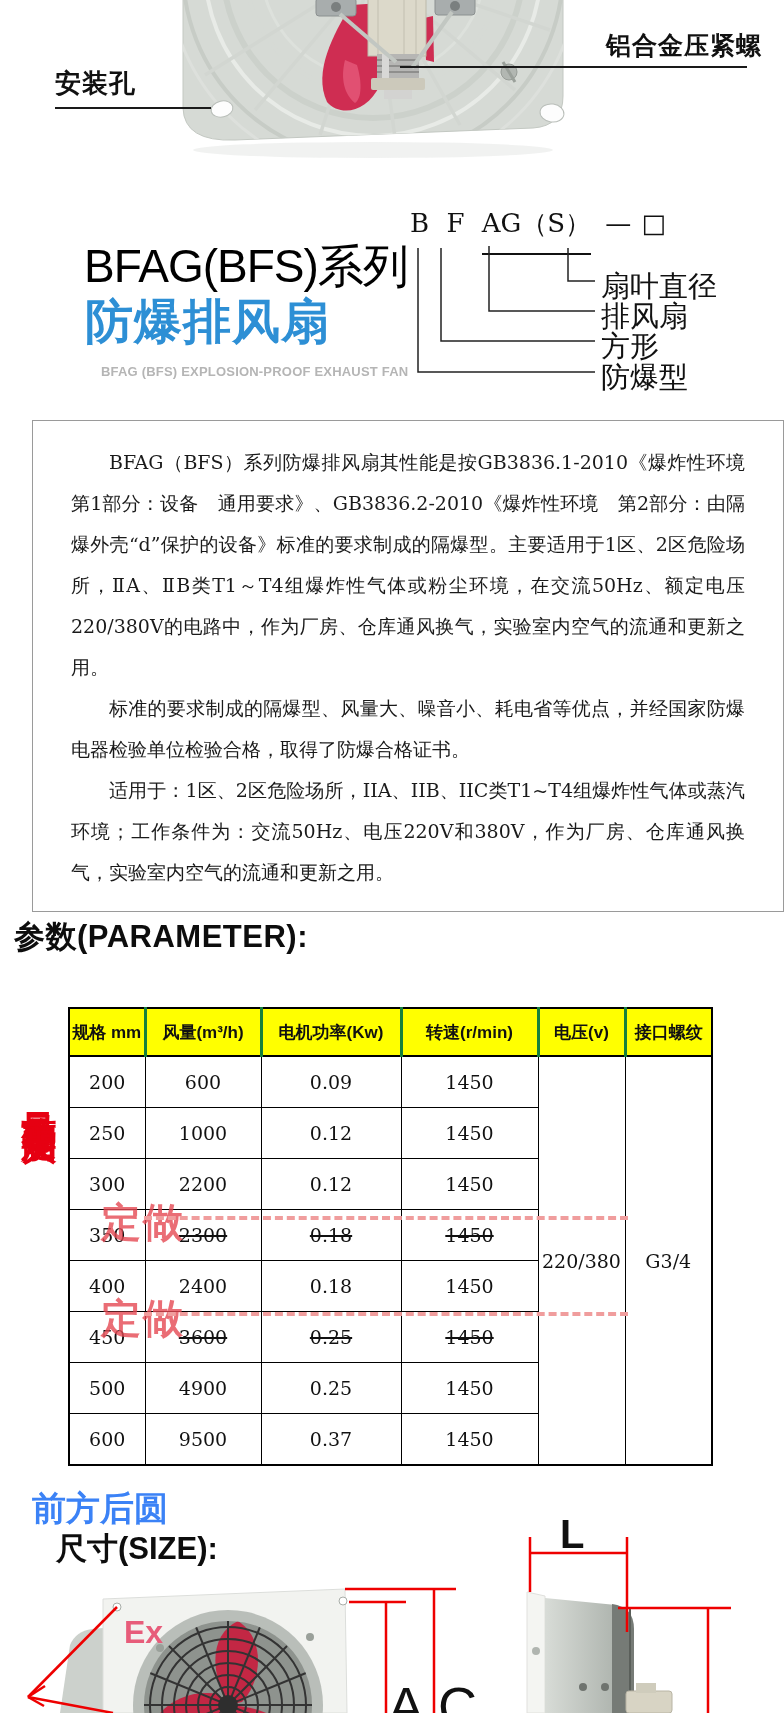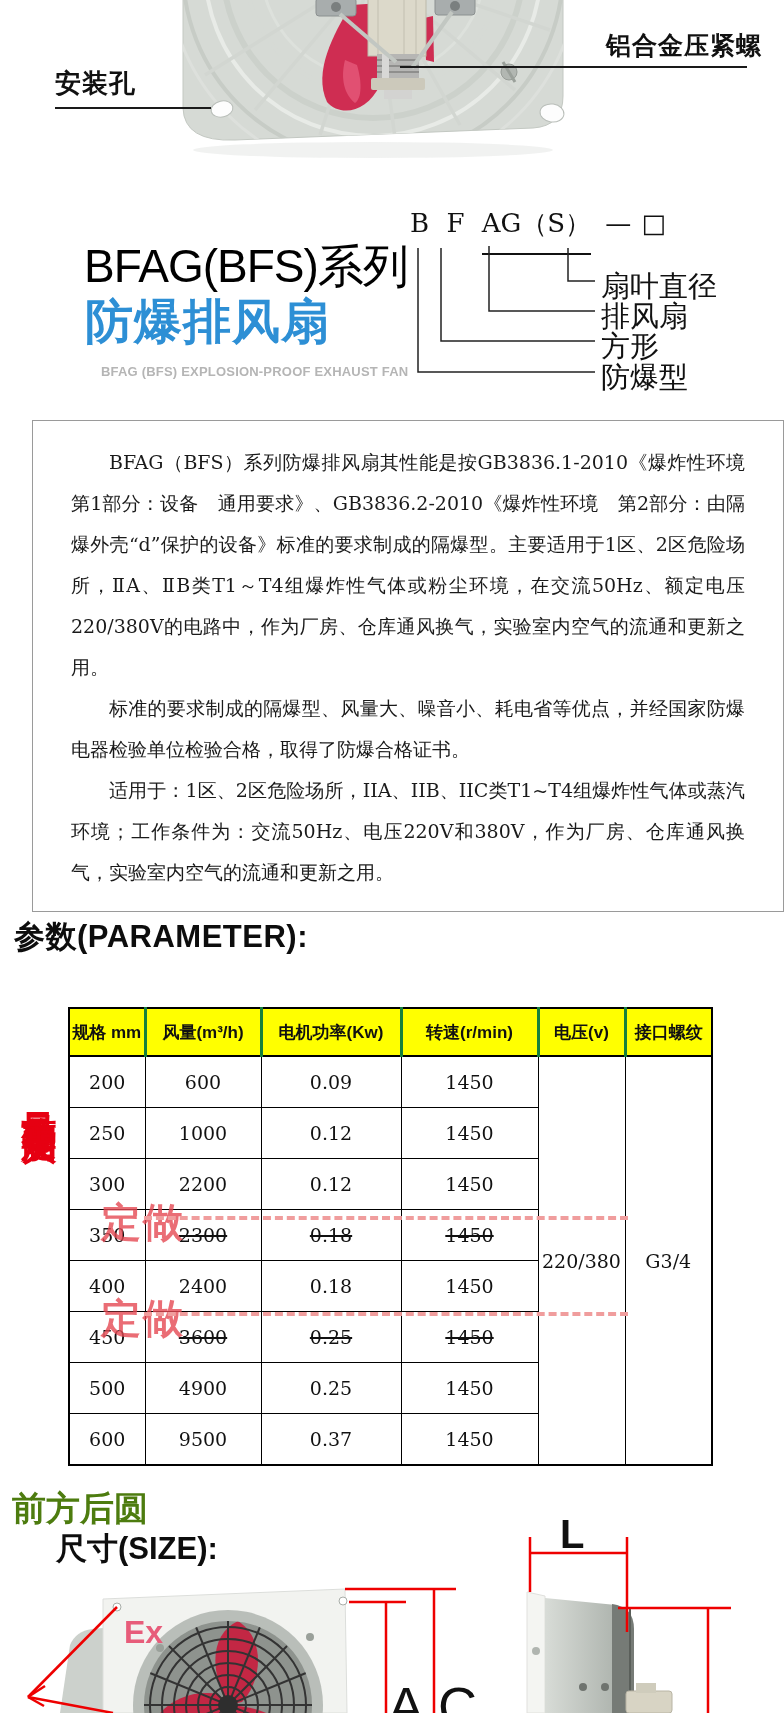--- a/index.html
+++ b/index.html
@@ -52,21 +52,21 @@
   .struck{text-decoration:line-through;text-decoration-thickness:2px;}
   .side-note{left:20px;top:1085px;writing-mode:vertical-rl;text-orientation:upright;
              font-size:35px;font-weight:bold;color:#e60012;letter-spacing:2px;line-height:38px;}
   .custom-tag{font-size:40px;font-weight:bold;color:rgba(229,72,82,0.8);
               font-family:Liberation Serif, serif;letter-spacing:2px;}
   .tag1{left:101px;top:1195px;} .tag2{left:101px;top:1291px;}
   .dash-line{height:0;border-top:4px dashed #f09d9d;width:484px;left:144px;}
   .dash1{top:1216px;} .dash2{top:1312px;}
 
   
-  .size-h1{left:12px;top:1486px;font-size:34px;font-weight:bold;color:#4d7c0f;}
+  .size-h1{left:32px;top:1486px;font-size:34px;font-weight:bold;color:#3b82f6;}
   .size-h2{left:56px;top:1528px;font-size:31px;font-weight:bold;color:#0d0d0d;}
 </style>
 </head>
 <body>
 
 <div class="page">
 
   <svg class="abs" style="left:0;top:0;" width="784" height="165" viewBox="0 0 784 165">
     <defs>
       <clipPath id="plateClip">

